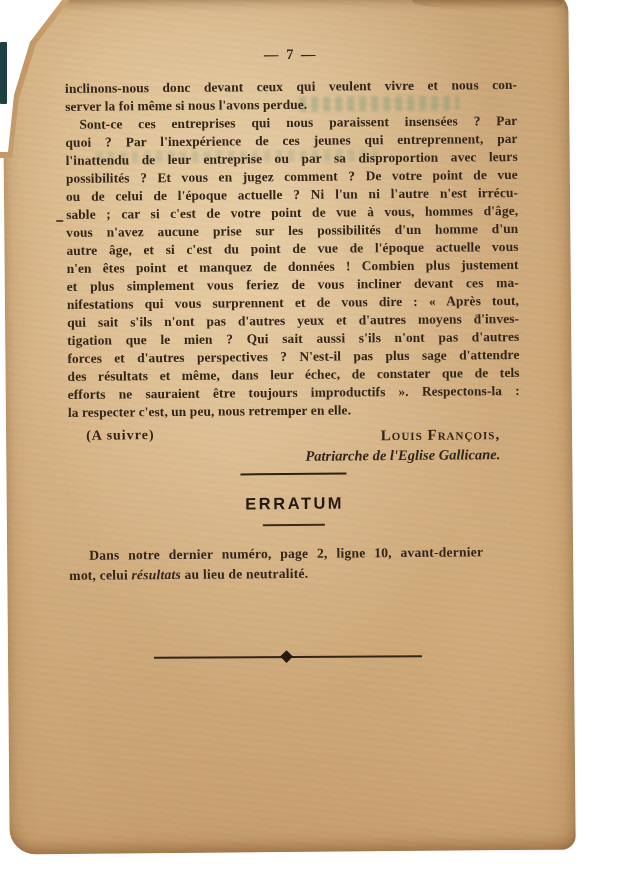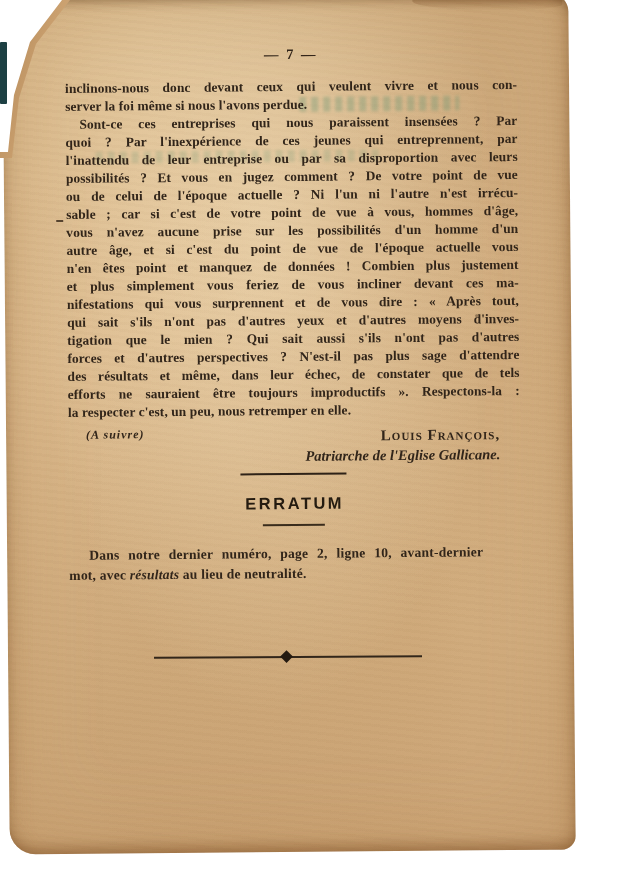--- a/index.html
+++ b/index.html
@@ -64,22 +64,22 @@
   .body-text { position:absolute; left:62px; top:82px; width:452px; }
   .bl {
     height:18px; line-height:18px; font-size:13.4px; font-weight:bold;
     white-space:nowrap; text-align:justify; text-align-last:justify;
     letter-spacing:.1px;
   }
   .bl.end   { text-align-last:left; }
   .bl.indent{ padding-left:14px; }
 
   .suite-note {
-    position:absolute; left:80px; top:430px; font-size:12px; font-weight:bold;
-    font-style:italic; letter-spacing:1px;
+    position:absolute; left:80px; top:430px; font-size:14px; font-weight:bold;
+    letter-spacing:1px;
   }
   .signature {
     position:absolute; right:72px; top:430px; text-align:right; line-height:20px;
   }
   .sig-name  { font-variant:small-caps; font-weight:bold; font-size:15px; letter-spacing:1px; }
   .sig-title { font-style:italic; font-weight:bold; font-size:14.5px; }
 
   .rule-top    { position:absolute; left:234px; top:477px; width:106px; height:2px;  background:#2e2217; }
   .erratum-title {
     position:absolute; left:62px; top:498px; width:452px; text-align:center;
@@ -156,21 +156,21 @@
       <div class="sig-name ink">Louis François,</div>
       <div class="sig-title ink">Patriarche de l'Eglise Gallicane.</div>
     </div>
 
     <div class="rule-top"></div>
     <div class="erratum-title">ERRATUM</div>
     <div class="rule-bottom"></div>
 
     <div class="erratum-body ink">
       <div class="er-line justify">Dans notre dernier numéro, page 2, ligne 10, avant-dernier</div>
-      <div class="er-line"><span>mot, avec </span><span class="er-em">résultats</span><span> au lieu de neutralité.</span></div>
+      <div class="er-line"><span>mot, celui </span><span class="er-em">résultats</span><span> au lieu de neutralité.</span></div>
     </div>
 
     <div class="footer-divider">
       <div class="line"></div>
       <div class="diamond"></div>
     </div>
   </div>
 
   <div class="corner-crease"></div>
   <div class="corner-tear"></div>

